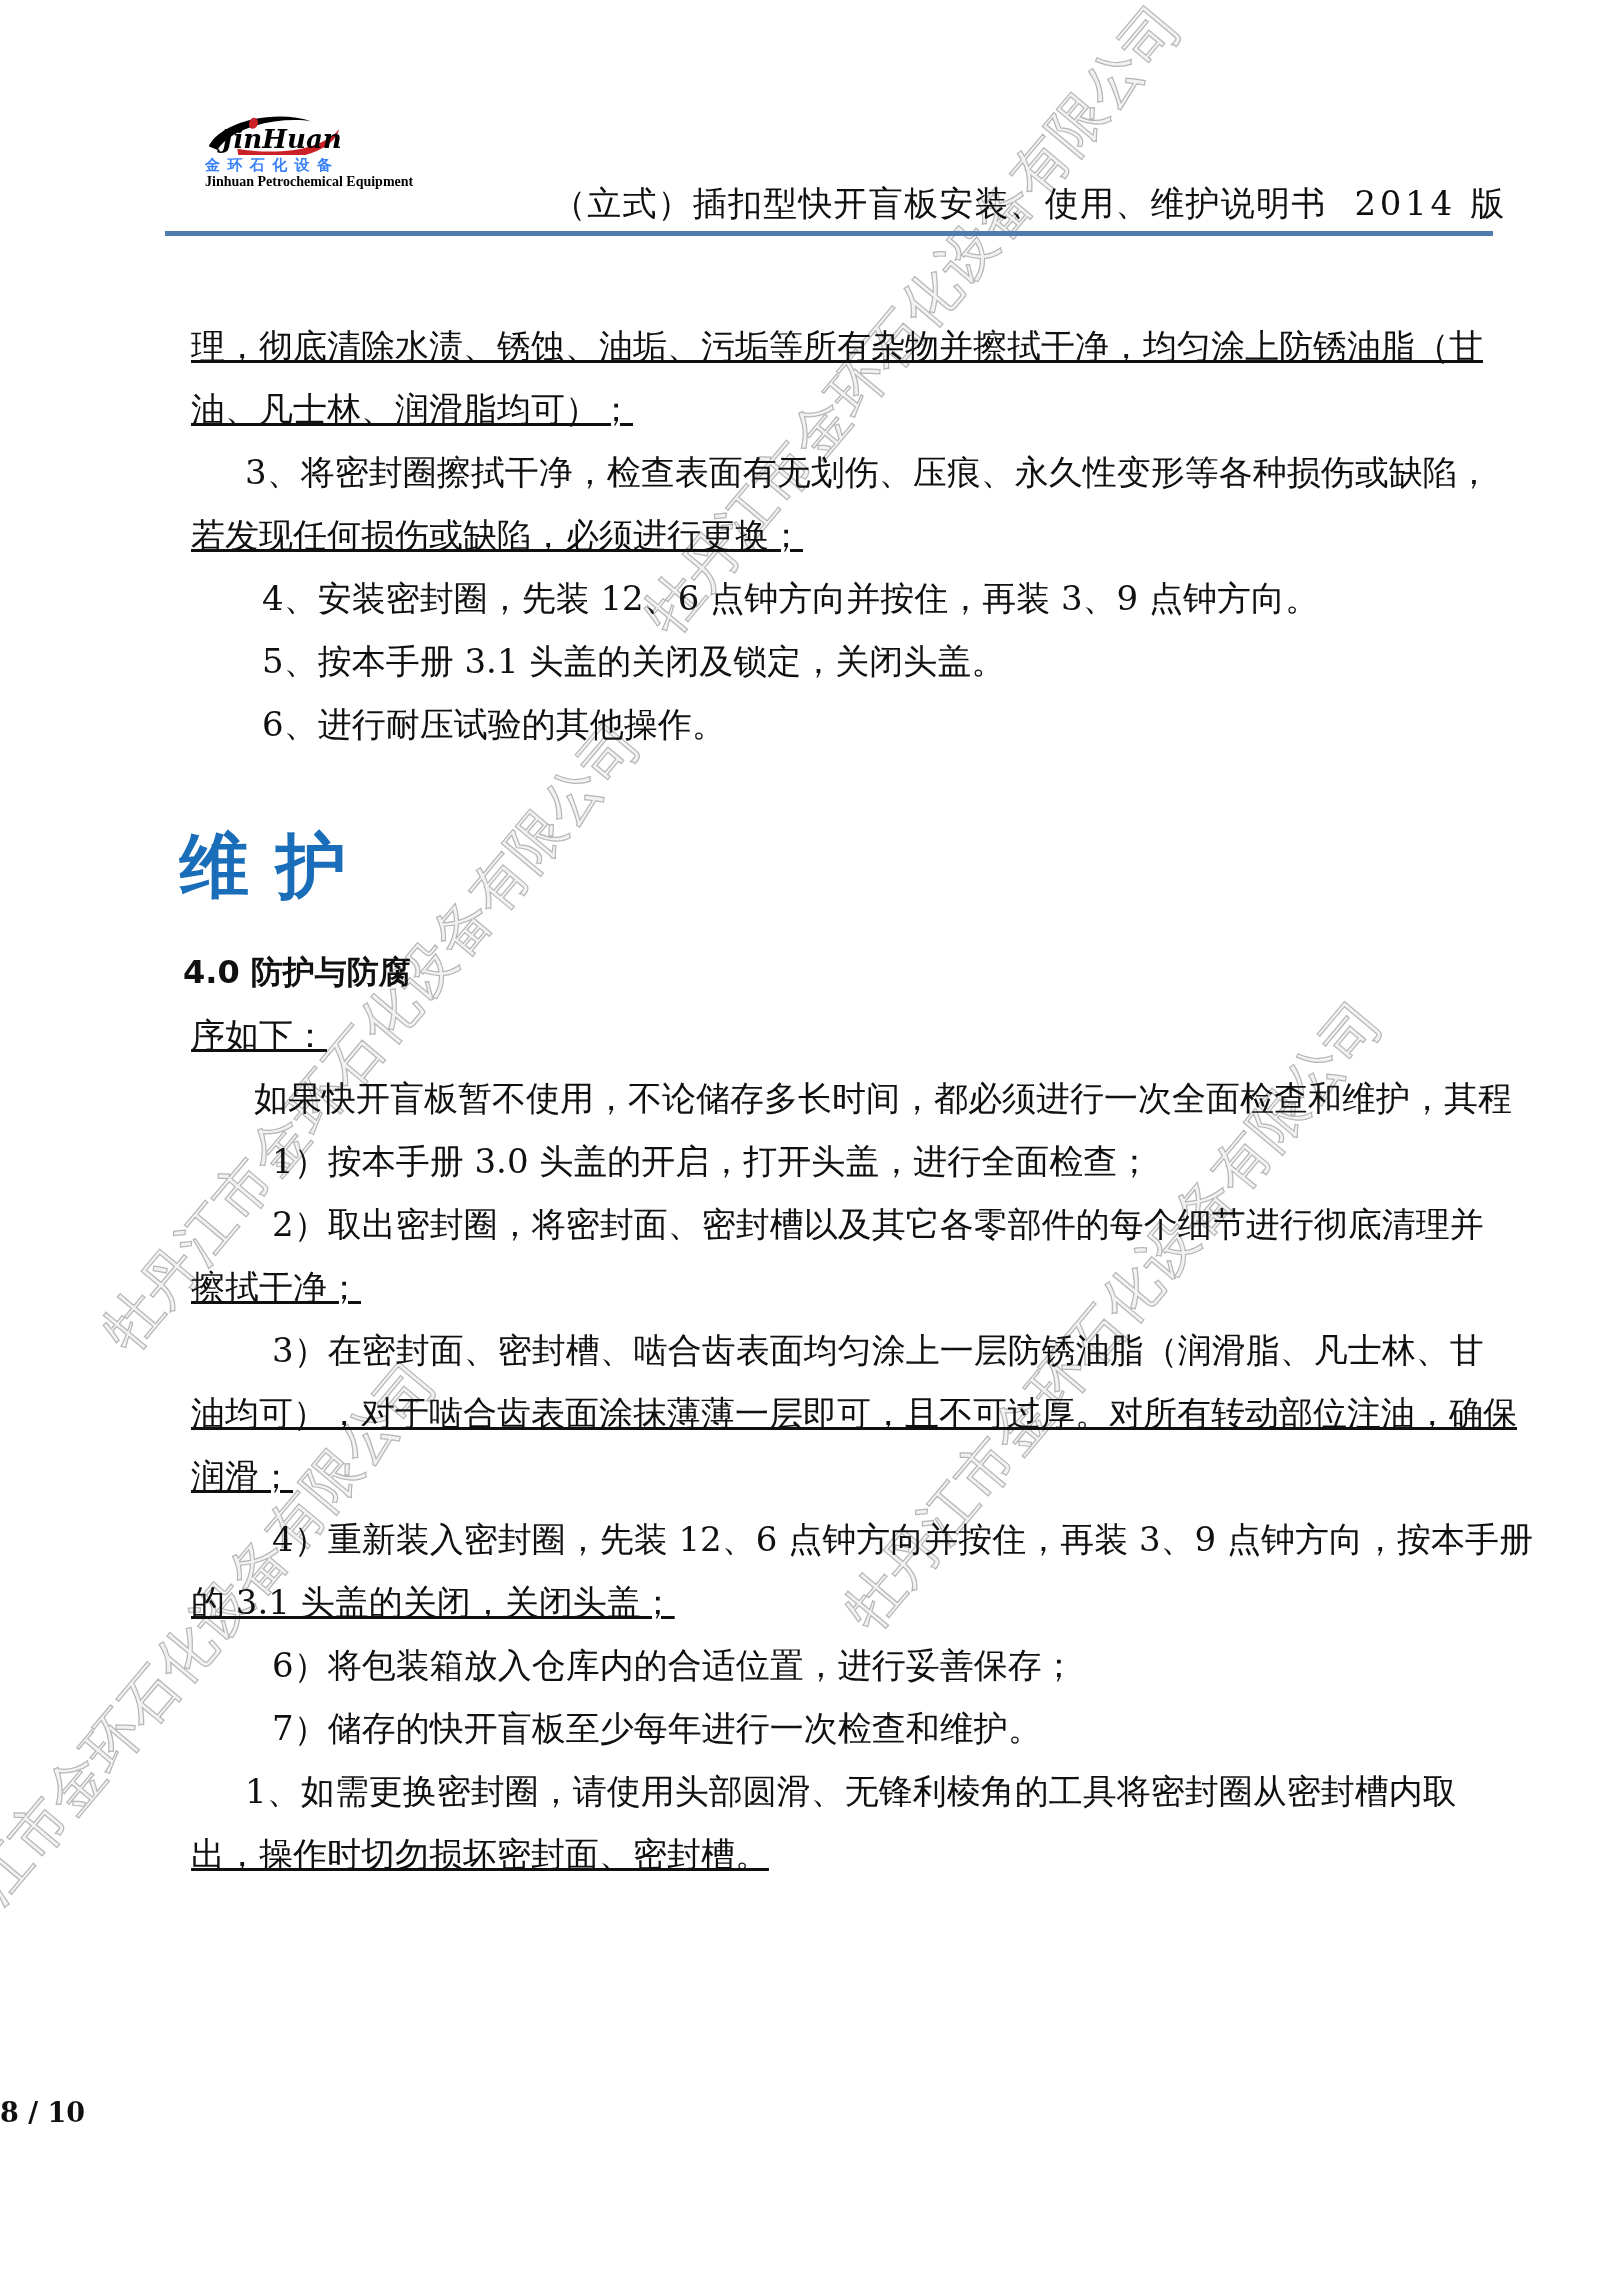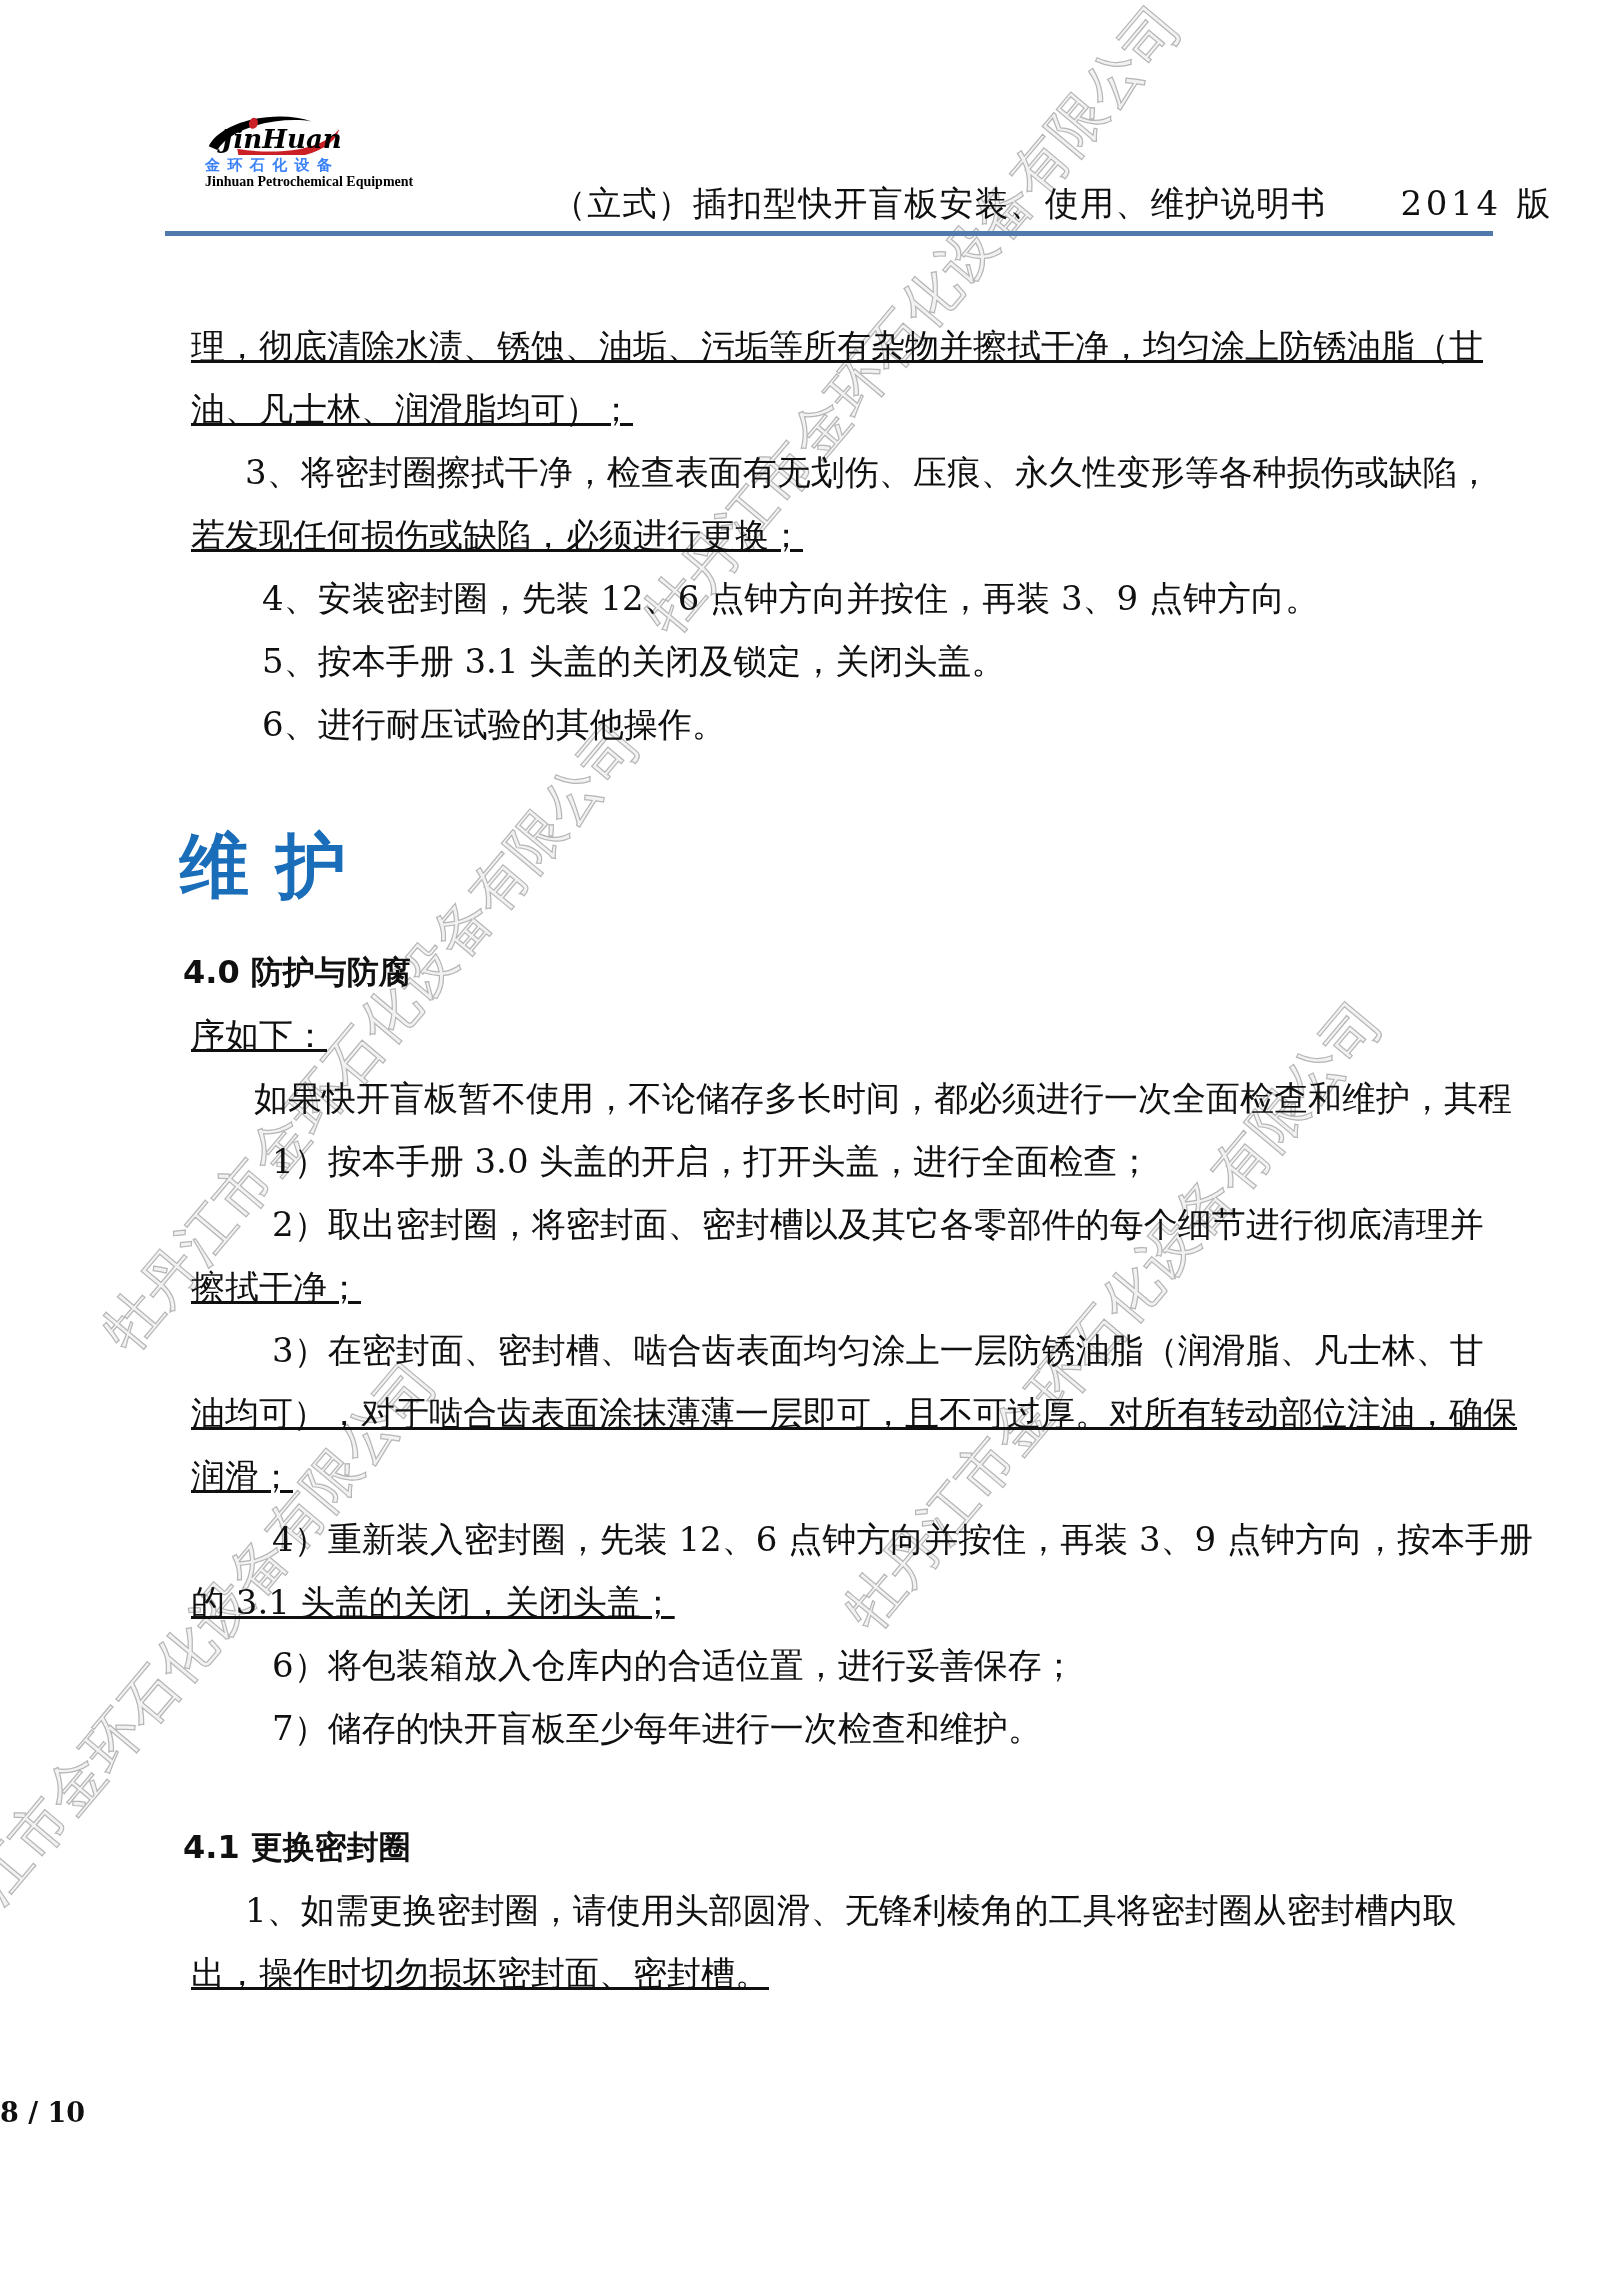--- a/index.html
+++ b/index.html
@@ -37,21 +37,21 @@
   }
   .logo-en{
     font-family:Liberation Serif, serif;
     font-weight:700;font-size:14px;line-height:11.2px;
     white-space:nowrap;color:#000;
   }
   #doc-title{
     position:absolute;left:552px;top:185px;z-index:2;
     font-size:34px;line-height:37px;letter-spacing:1.2px;white-space:nowrap;
   }
-  #doc-title .edition{margin-left:74px;letter-spacing:3.7px;}
+  #doc-title .edition{margin-left:28px;letter-spacing:3.7px;}
   #header-rule{
     position:absolute;left:165px;top:231px;width:1328px;height:5px;
     background:#4f7aab;z-index:2;
   }
   
   #body-flow{position:absolute;left:183px;top:315px;width:1304px;z-index:2;}
   .ln{
     height:63px;line-height:63px;
     font-size:34px;white-space:nowrap;
   }
@@ -120,21 +120,20 @@
       <div class="ln list">1）按本手册 3.0 头盖的开启，打开头盖，进行全面检查；</div>
       <div class="ln list">2）取出密封圈，将密封面、密封槽以及其它各零部件的每个细节进行彻底清理并</div>
       <div class="ln plain">擦拭干净；</div>
       <div class="ln list">3）在密封面、密封槽、啮合齿表面均匀涂上一层防锈油脂（润滑脂、凡士林、甘</div>
       <div class="ln plain">油均可），对于啮合齿表面涂抹薄薄一层即可，且不可过厚。对所有转动部位注油，确保</div>
       <div class="ln plain">润滑；</div>
       <div class="ln list">4）重新装入密封圈，先装 12、6 点钟方向并按住，再装 3、9 点钟方向，按本手册</div>
       <div class="ln plain">的 3.1 头盖的关闭，关闭头盖；</div>
       <div class="ln list">6）将包装箱放入仓库内的合适位置，进行妥善保存；</div>
       <div class="ln list">7）储存的快开盲板至少每年进行一次检查和维护。</div>
-      <div class="ln h-sub2">4.1  更换密封圈</div>
       <div class="ln num1">1、如需更换密封圈，请使用头部圆滑、无锋利棱角的工具将密封圈从密封槽内取</div>
       <div class="ln plain">出，操作时切勿损坏密封面、密封槽。</div>
     </div>
 
   <div id="footer">
     <span>8 / 10</span>
   </div>
 
 </div>
 

